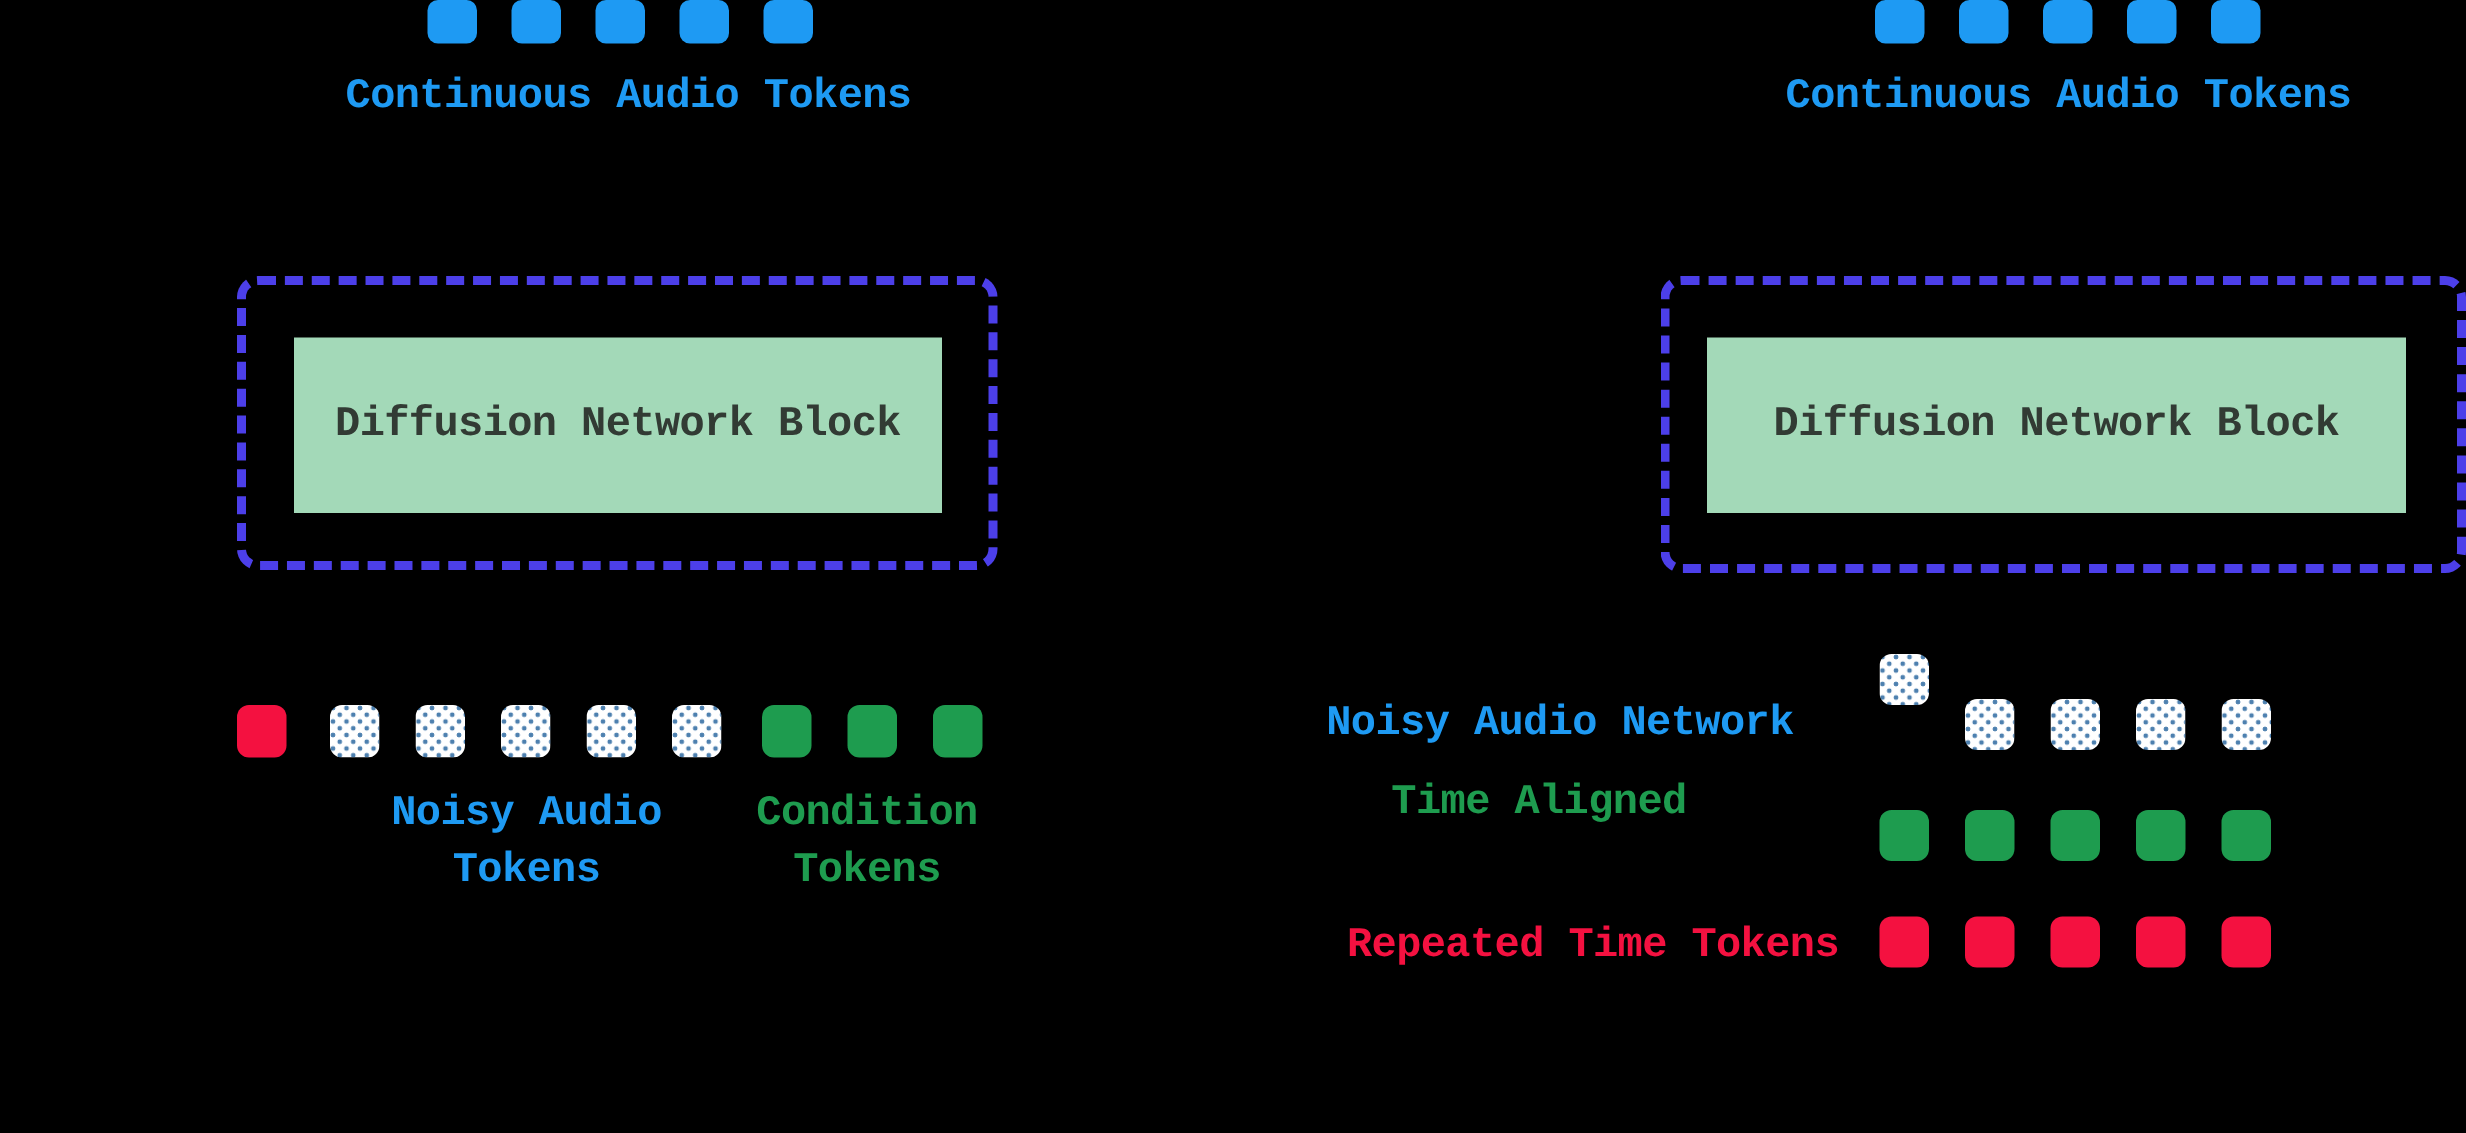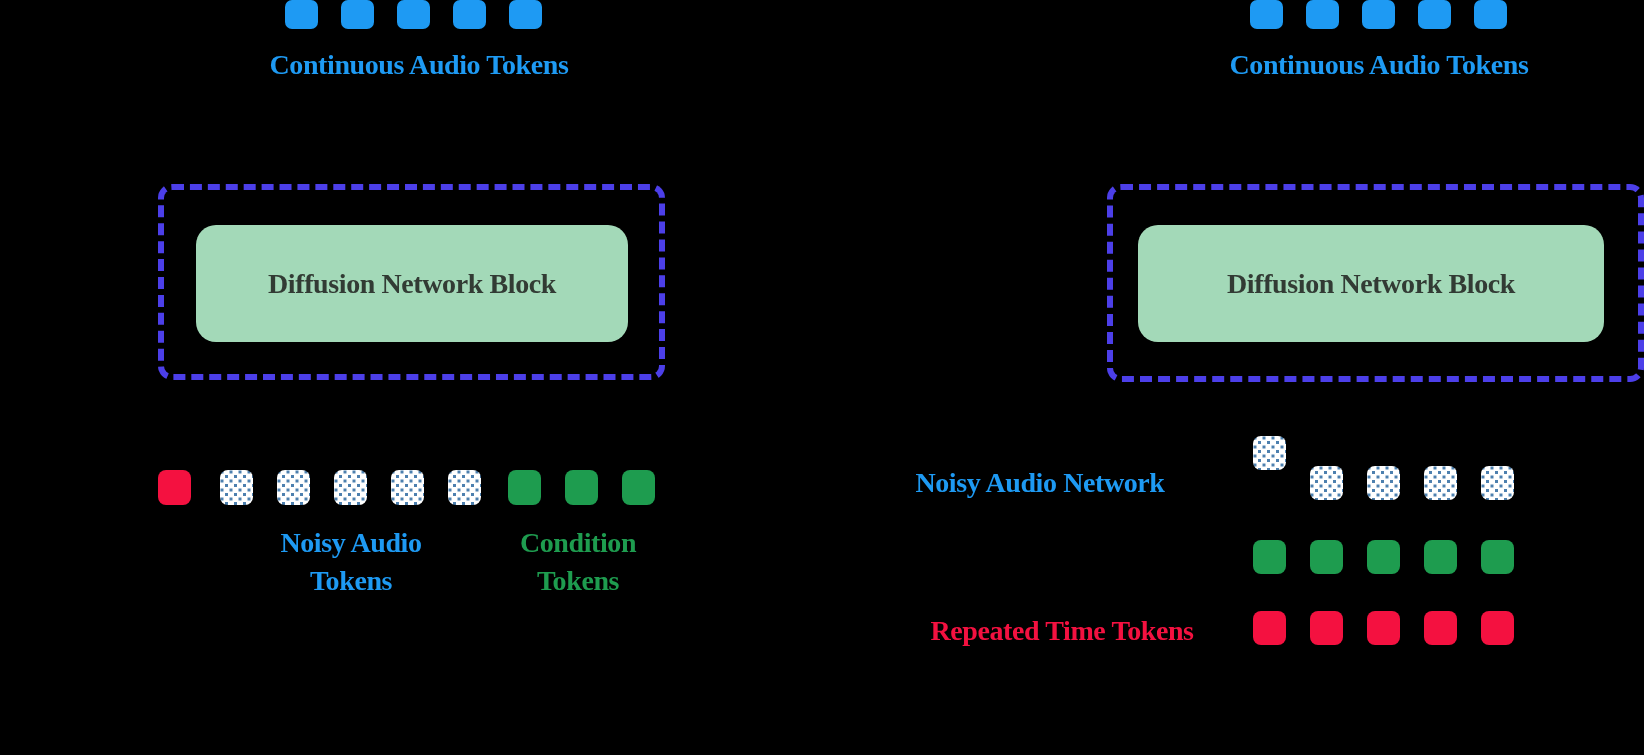--- a/index.html
+++ b/index.html
@@ -1,19 +1,19 @@
 <!DOCTYPE html>
 <html style="--background: #000000; --audio-blue: #1E9AF3; --time-red: #F41140; --condition-green: #1E9C4F; --dash-indigo: #4C3FE9; --block-fill: #A3D9B8; --block-text: #323B34; --noisy-dot-blue: #4D80AF; --noisy-fill: #FFFFFF;"><head>
 <meta charset="utf-8">
 <style>
   html,body{margin:0;padding:0;background:#000;}
   .canvas{
     position:relative;width:1644px;height:755px;overflow:hidden;
     background:var(--background,#000);
-    font-family:Liberation Serif, serif;
+    font-family:Liberation Mono, monospace;
     font-weight:bold;letter-spacing:-0.4px;
   }
   
   .token{width:33px;height:35px;border-radius:8px;flex:none;}
   .token.audio{background:var(--audio-blue,#1E9AF3);}
   .token.time{background:var(--time-red,#F41140);}
   .token.condition{background:var(--condition-green,#1E9C4F);}
   .token.noisy{
     background-color:var(--noisy-fill,#fff);
     background-image:
@@ -41,21 +41,21 @@
   .cat-label.right{left:1379px;}
   
   .dashed-box{
     position:absolute;box-sizing:border-box;
     border:6px dashed var(--dash-indigo,#4C3FE9);border-radius:14px;
   }
   .dashed-box.left{left:158px;top:184px;width:507px;height:196px;}
   .dashed-box.right{left:1107px;top:184px;width:537px;height:198px;}
   .green-block{
     position:absolute;display:flex;align-items:center;justify-content:center;
-    background:var(--block-fill,#A3D9B8);border-radius:20px;
+    background:var(--block-fill,#A3D9B8);border-radius:0;
     color:var(--block-text,#323B34);font-size:28px;white-space:nowrap;
   }
   .green-block.left{left:196px;top:225px;width:432px;height:117px;}
   .green-block.right{left:1138px;top:225px;width:466px;height:117px;}
   
   .legend{
     position:absolute;transform:translateX(-50%);
     font-size:28px;line-height:38px;text-align:center;white-space:nowrap;
   }
   .legend.red{color:var(--time-red,#F41140);}
@@ -133,20 +133,21 @@
   <div class="cat-label right">Continuous Audio Tokens</div>
 
   <div class="dashed-box right"></div>
 
   <div class="green-block right">
     <span>Diffusion Network Block</span>
   </div>
 
   <div class="legend blue noisy-right">Noisy Audio Network</div>
   <div class="legend green cond-right">
+    <div>Time Aligned</div>
   </div>
   <div class="legend red time-right">Repeated Time Tokens</div>
 
   <div class="token-row grid-row noisy-r">
       <div class="token noisy raised"></div>
       <div class="token noisy"></div>
       <div class="token noisy"></div>
       <div class="token noisy"></div>
       <div class="token noisy"></div>
     </div>

